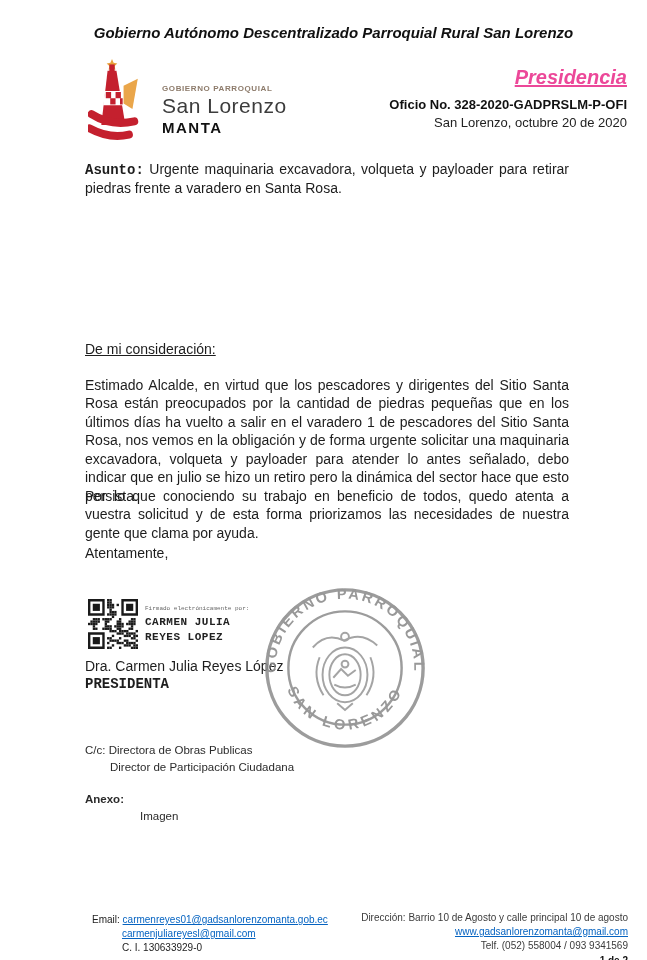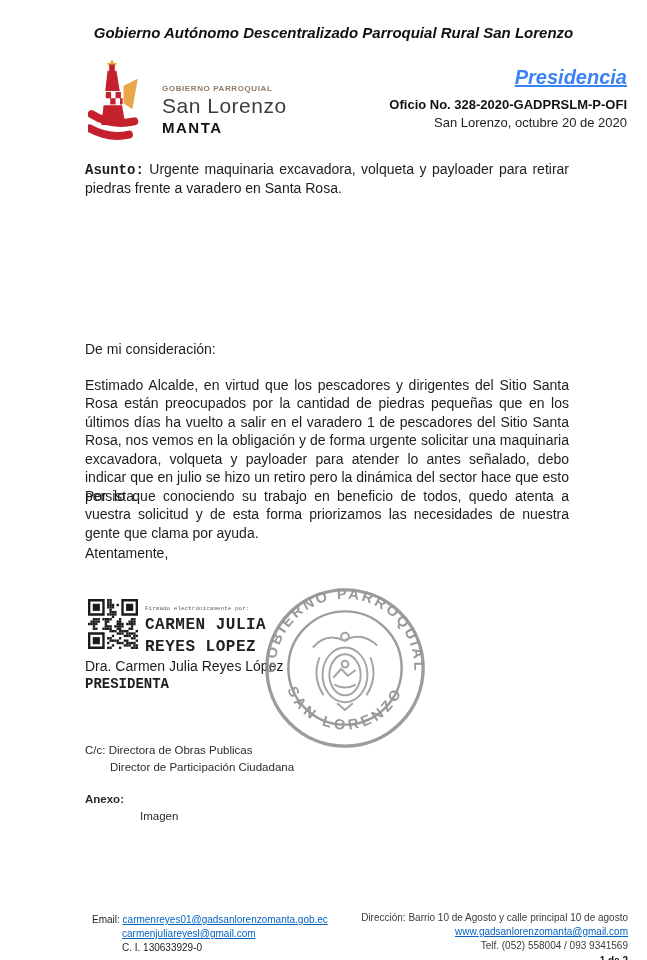--- a/index.html
+++ b/index.html
@@ -25,40 +25,40 @@
   }
   .logo-row { top: 54px; left: 88px; display: flex; align-items: flex-start; }
   .logo-text { margin-left: 10px; padding-top: 30px; }
   .logo-line1 { font-size: 8px; font-weight: bold; letter-spacing: 0.6px; color: #8d7b6b; }
   .logo-line2 { font-size: 21px; color: #3c3c3c; letter-spacing: 0.5px; margin-top: 1px; }
   .logo-line3 { font-size: 15px; font-weight: 900; color: #111; letter-spacing: 1.5px; margin-top: 1px; }
 
   .office-block { top: 66px; right: 20px; text-align: right; }
   .office-name {
     font-size: 20px; font-weight: bold; font-style: italic;
-    text-decoration: underline; color: #3b82f6;
+    text-decoration: underline; color: #ec4899;
   }
   .oficio-no { font-size: 13px; font-weight: bold; margin-top: 8px; color: #111; }
   .date-line { font-size: 13px; margin-top: 3px; color: #222; }
 
   
   .body-text { font-size: 14px; line-height: 1.32; color: #1d1d1d; }
   .subject { top: 160px; left: 85px; width: 484px; text-align: justify; }
   .recipient { top: 251px; left: 85px; line-height: 1.3; }
-  .salutation { top: 340px; left: 85px; }
+  .salutation { top: 340px; left: 85px; text-decoration: underline; }
   .para1 { top: 376px; left: 85px; width: 484px; text-align: justify; }
   .para2 { top: 487px; left: 85px; width: 484px; text-align: justify; }
   .closing { top: 544px; left: 85px; }
   .bold { font-weight: bold; font-family: Liberation Mono, monospace; }
 
   
   .esign { top: 599px; left: 88px; display: flex; align-items: flex-start; }
   .esign-textcol { margin-left: 7px; padding-top: 6px; }
   .esign-caption { font-size: 6px; color: #666; font-family: "Liberation Mono", monospace; }
-  .esign-name { font-size: 16px; font-weight: bold; font-family: "Liberation Mono", monospace; line-height: 1.35; margin-top: 3px; color: #222; letter-spacing: 0.5px; }
+  .esign-name { font-size: 11px; font-weight: bold; font-family: "Liberation Mono", monospace; line-height: 1.35; margin-top: 3px; color: #222; letter-spacing: 0.5px; }
   .signer { top: 657px; left: 85px; line-height: 1.3; }
 
   
   .stamp { top: 585px; left: 262px; opacity: 0.88; }
 
   
   .small-text { font-size: 11.5px; color: #2b2b2b; line-height: 1.45; }
   .cc { top: 742px; left: 85px; }
   .cc-item2 { margin-left: 25px; }
   .annex-label { top: 791px; left: 85px; font-weight: bold; }

